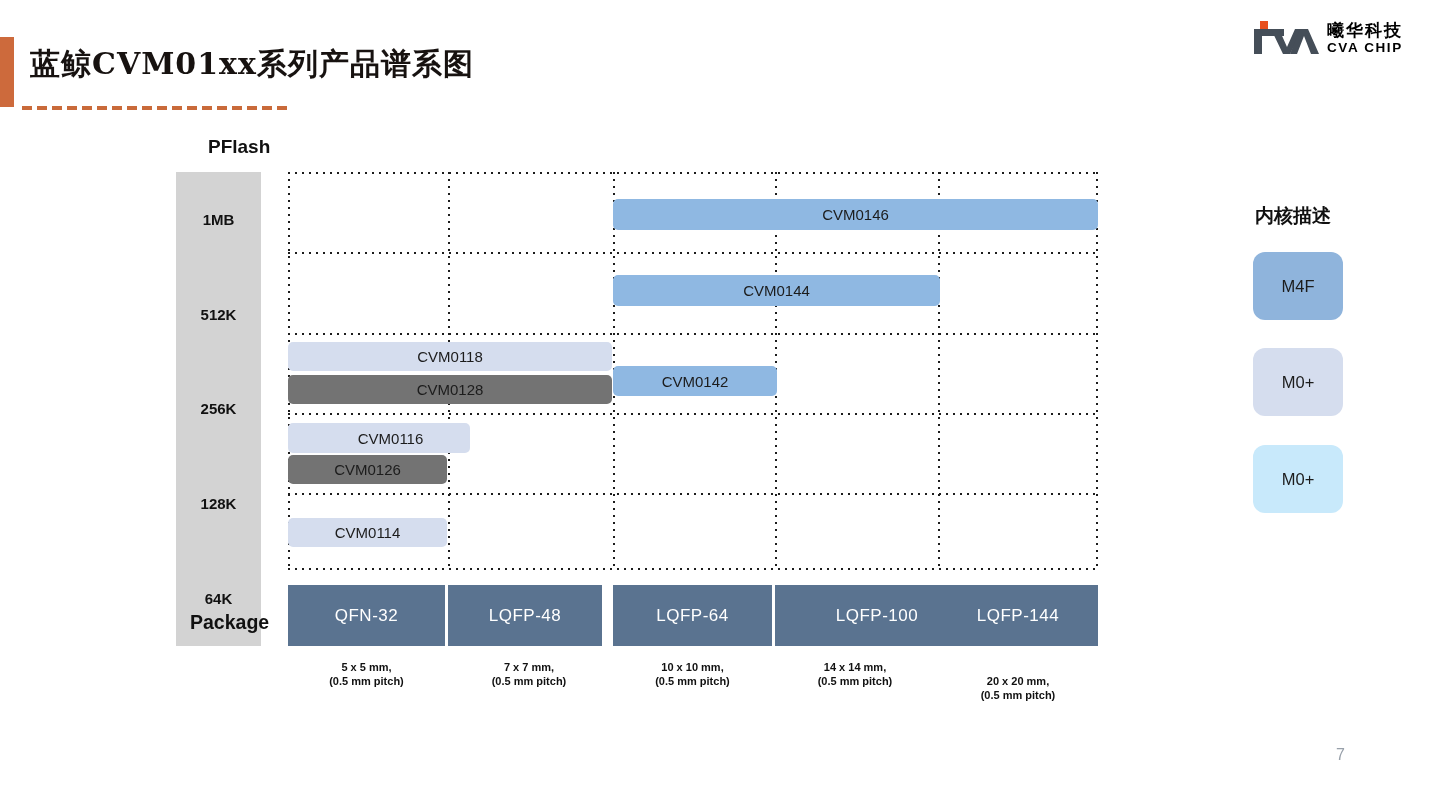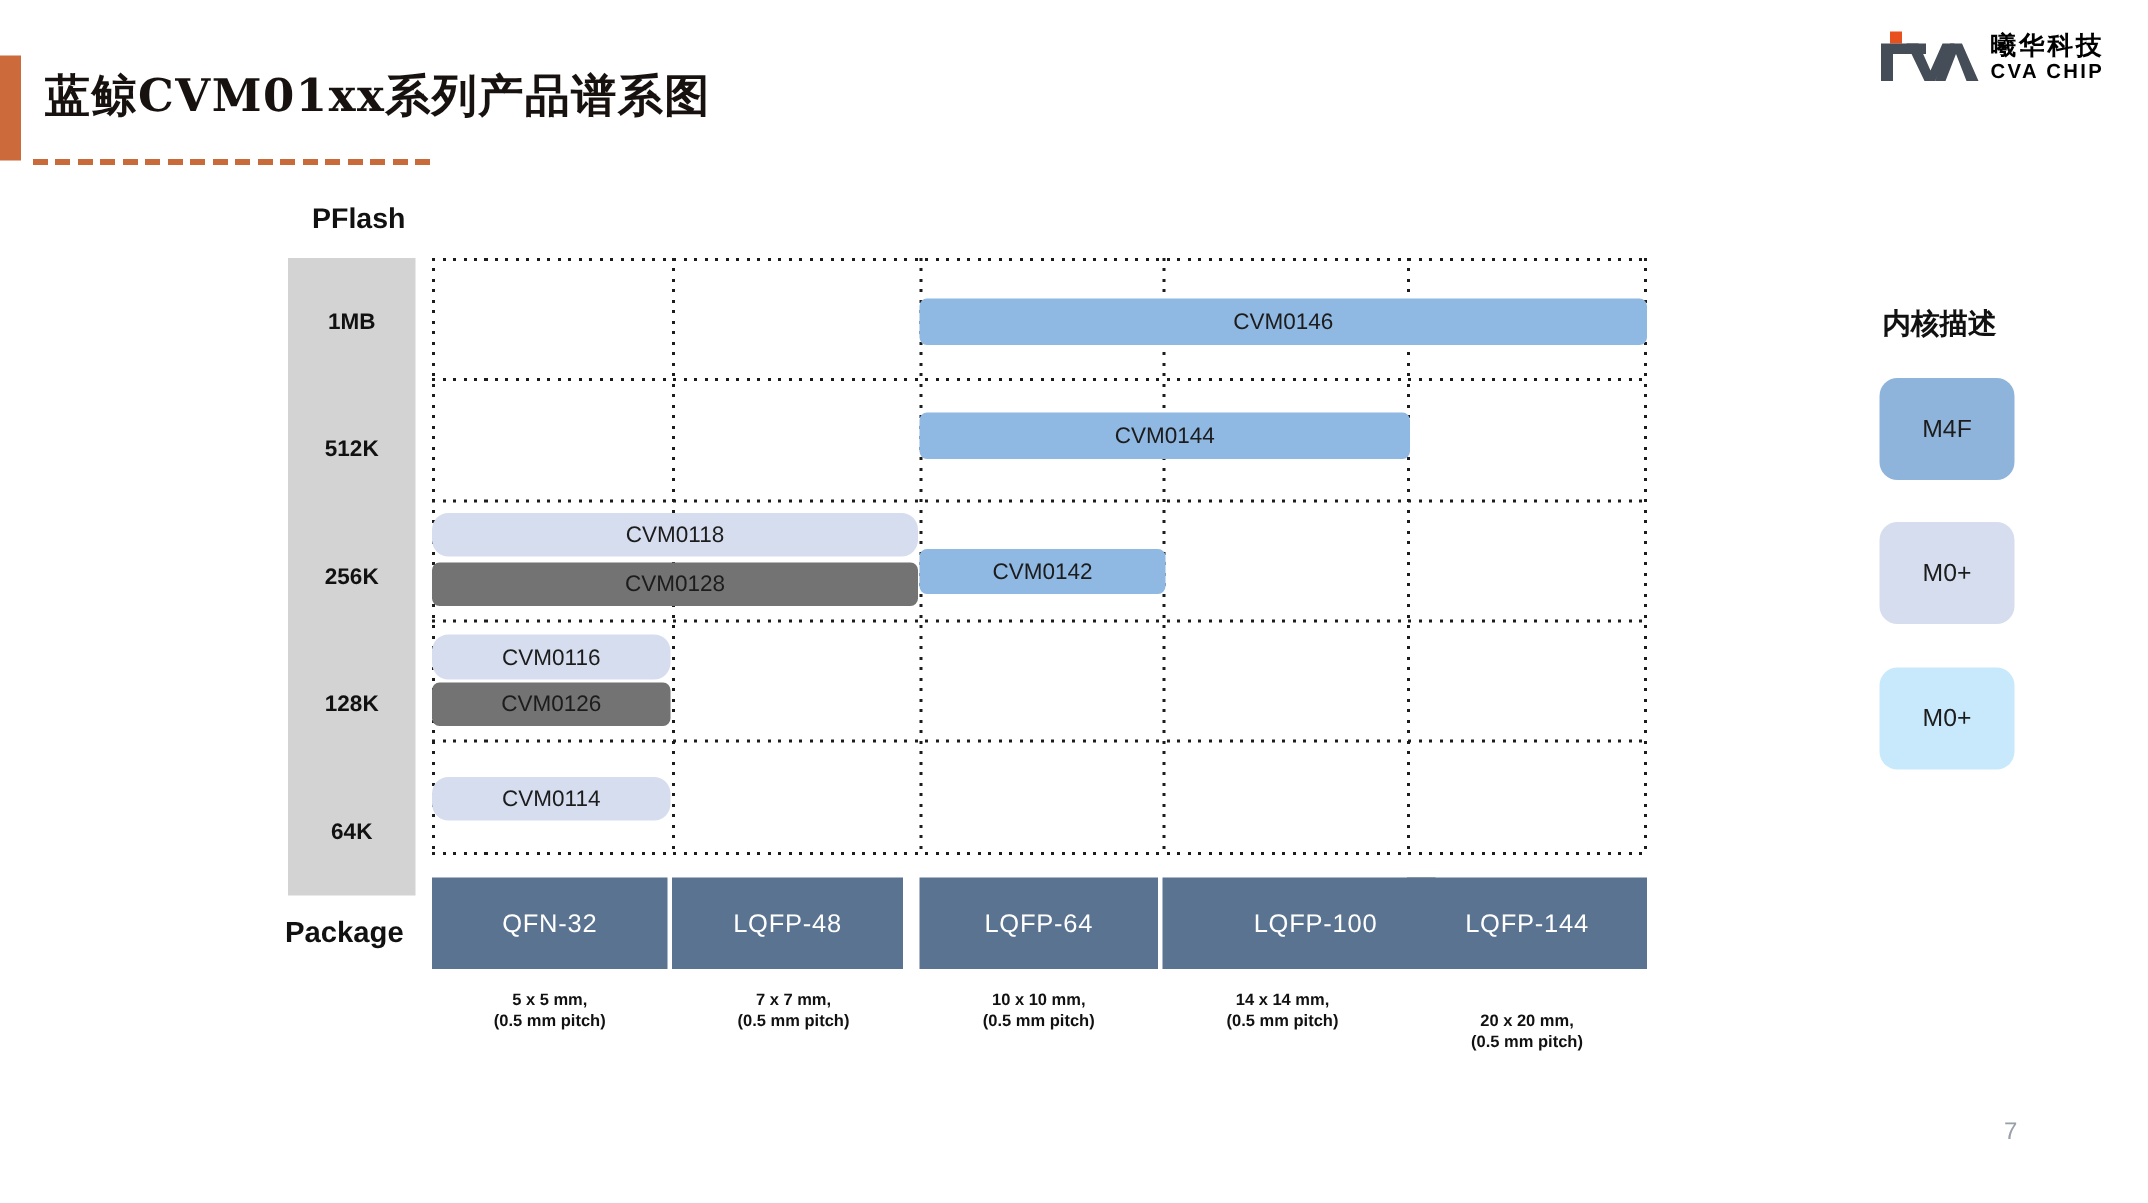--- a/index.html
+++ b/index.html
@@ -19,46 +19,46 @@
     background:repeating-linear-gradient(90deg,#c96a3a 0 10px,transparent 10px 15px);
   }
   
   .logo{position:absolute; left:1253px; top:18px; display:flex; align-items:flex-start;}
   .logo-text{margin-left:6px; color:#000000; line-height:1.1; padding-top:4px;}
   .logo-cn{font-size:17px; font-weight:bold; letter-spacing:2px;}
   .logo-en{font-size:13.5px; font-weight:bold; letter-spacing:1.6px;}
   
   .pflash-title{position:absolute; left:208px; top:136px; font-size:19px; font-weight:bold; color:#111;}
   .flash-strip{
-    position:absolute; left:192px; top:172px; width:85px; height:425px;
+    position:absolute; left:176px; top:172px; width:85px; height:474px;
     background:#d3d3d3; display:flex; flex-direction:column;
   }
   .flash-strip .fcell{
     flex:1; display:flex; align-items:center; justify-content:center;
     font-size:15px; font-weight:bold; color:#111;
   }
   
   .gline-h{position:absolute; left:288px; width:810px; height:2px;
     background:repeating-linear-gradient(90deg,#1c1c1c 0 2px,transparent 2px 7px);}
   .gline-v{position:absolute; top:172px; width:2px; height:398px;
     background:repeating-linear-gradient(180deg,#1c1c1c 0 2px,transparent 2px 7px);}
   
   .bar{
     position:absolute; border-radius:5px; display:flex; align-items:center; justify-content:center;
     font-size:15px; color:#1c1c1c;
   }
   .bar.m4f{background:#8fb8e2;}
-  .bar.m0lav{background:#d5ddee;border-radius:11px;}
+  .bar.m0lav{background:#d5ddee;}
   .bar.m0cyan{background:#737373;}
   .bar-0146{left:613px; top:199px; width:485px; height:31px;}
   .bar-0144{left:613px; top:275px; width:327px; height:31px;}
   .bar-0118{left:288px; top:342px; width:324px; height:29px;}
   .bar-0128{left:288px; top:375px; width:324px; height:29px;}
   .bar-0142{left:613px; top:366px; width:164px; height:30px;}
-  .bar-0116{left:288px; top:423px; width:159px; height:30px;}
+  .bar-0116{left:288px; top:423px; width:159px; height:30px;padding-left:23px;}
   .bar-0126{left:288px; top:455px; width:159px; height:29px;}
   .bar-0114{left:288px; top:518px; width:159px; height:29px;}
   
   .package-title{position:absolute; left:190px; top:611px; font-size:19.5px; font-weight:bold; color:#111;}
   .pkg-cell{
     position:absolute; top:585px; height:61px; background:#5a7390;
     display:flex; align-items:center; justify-content:center;
     color:#ffffff; font-size:17px; letter-spacing:0.5px;
   }
   .pkg-dim{

